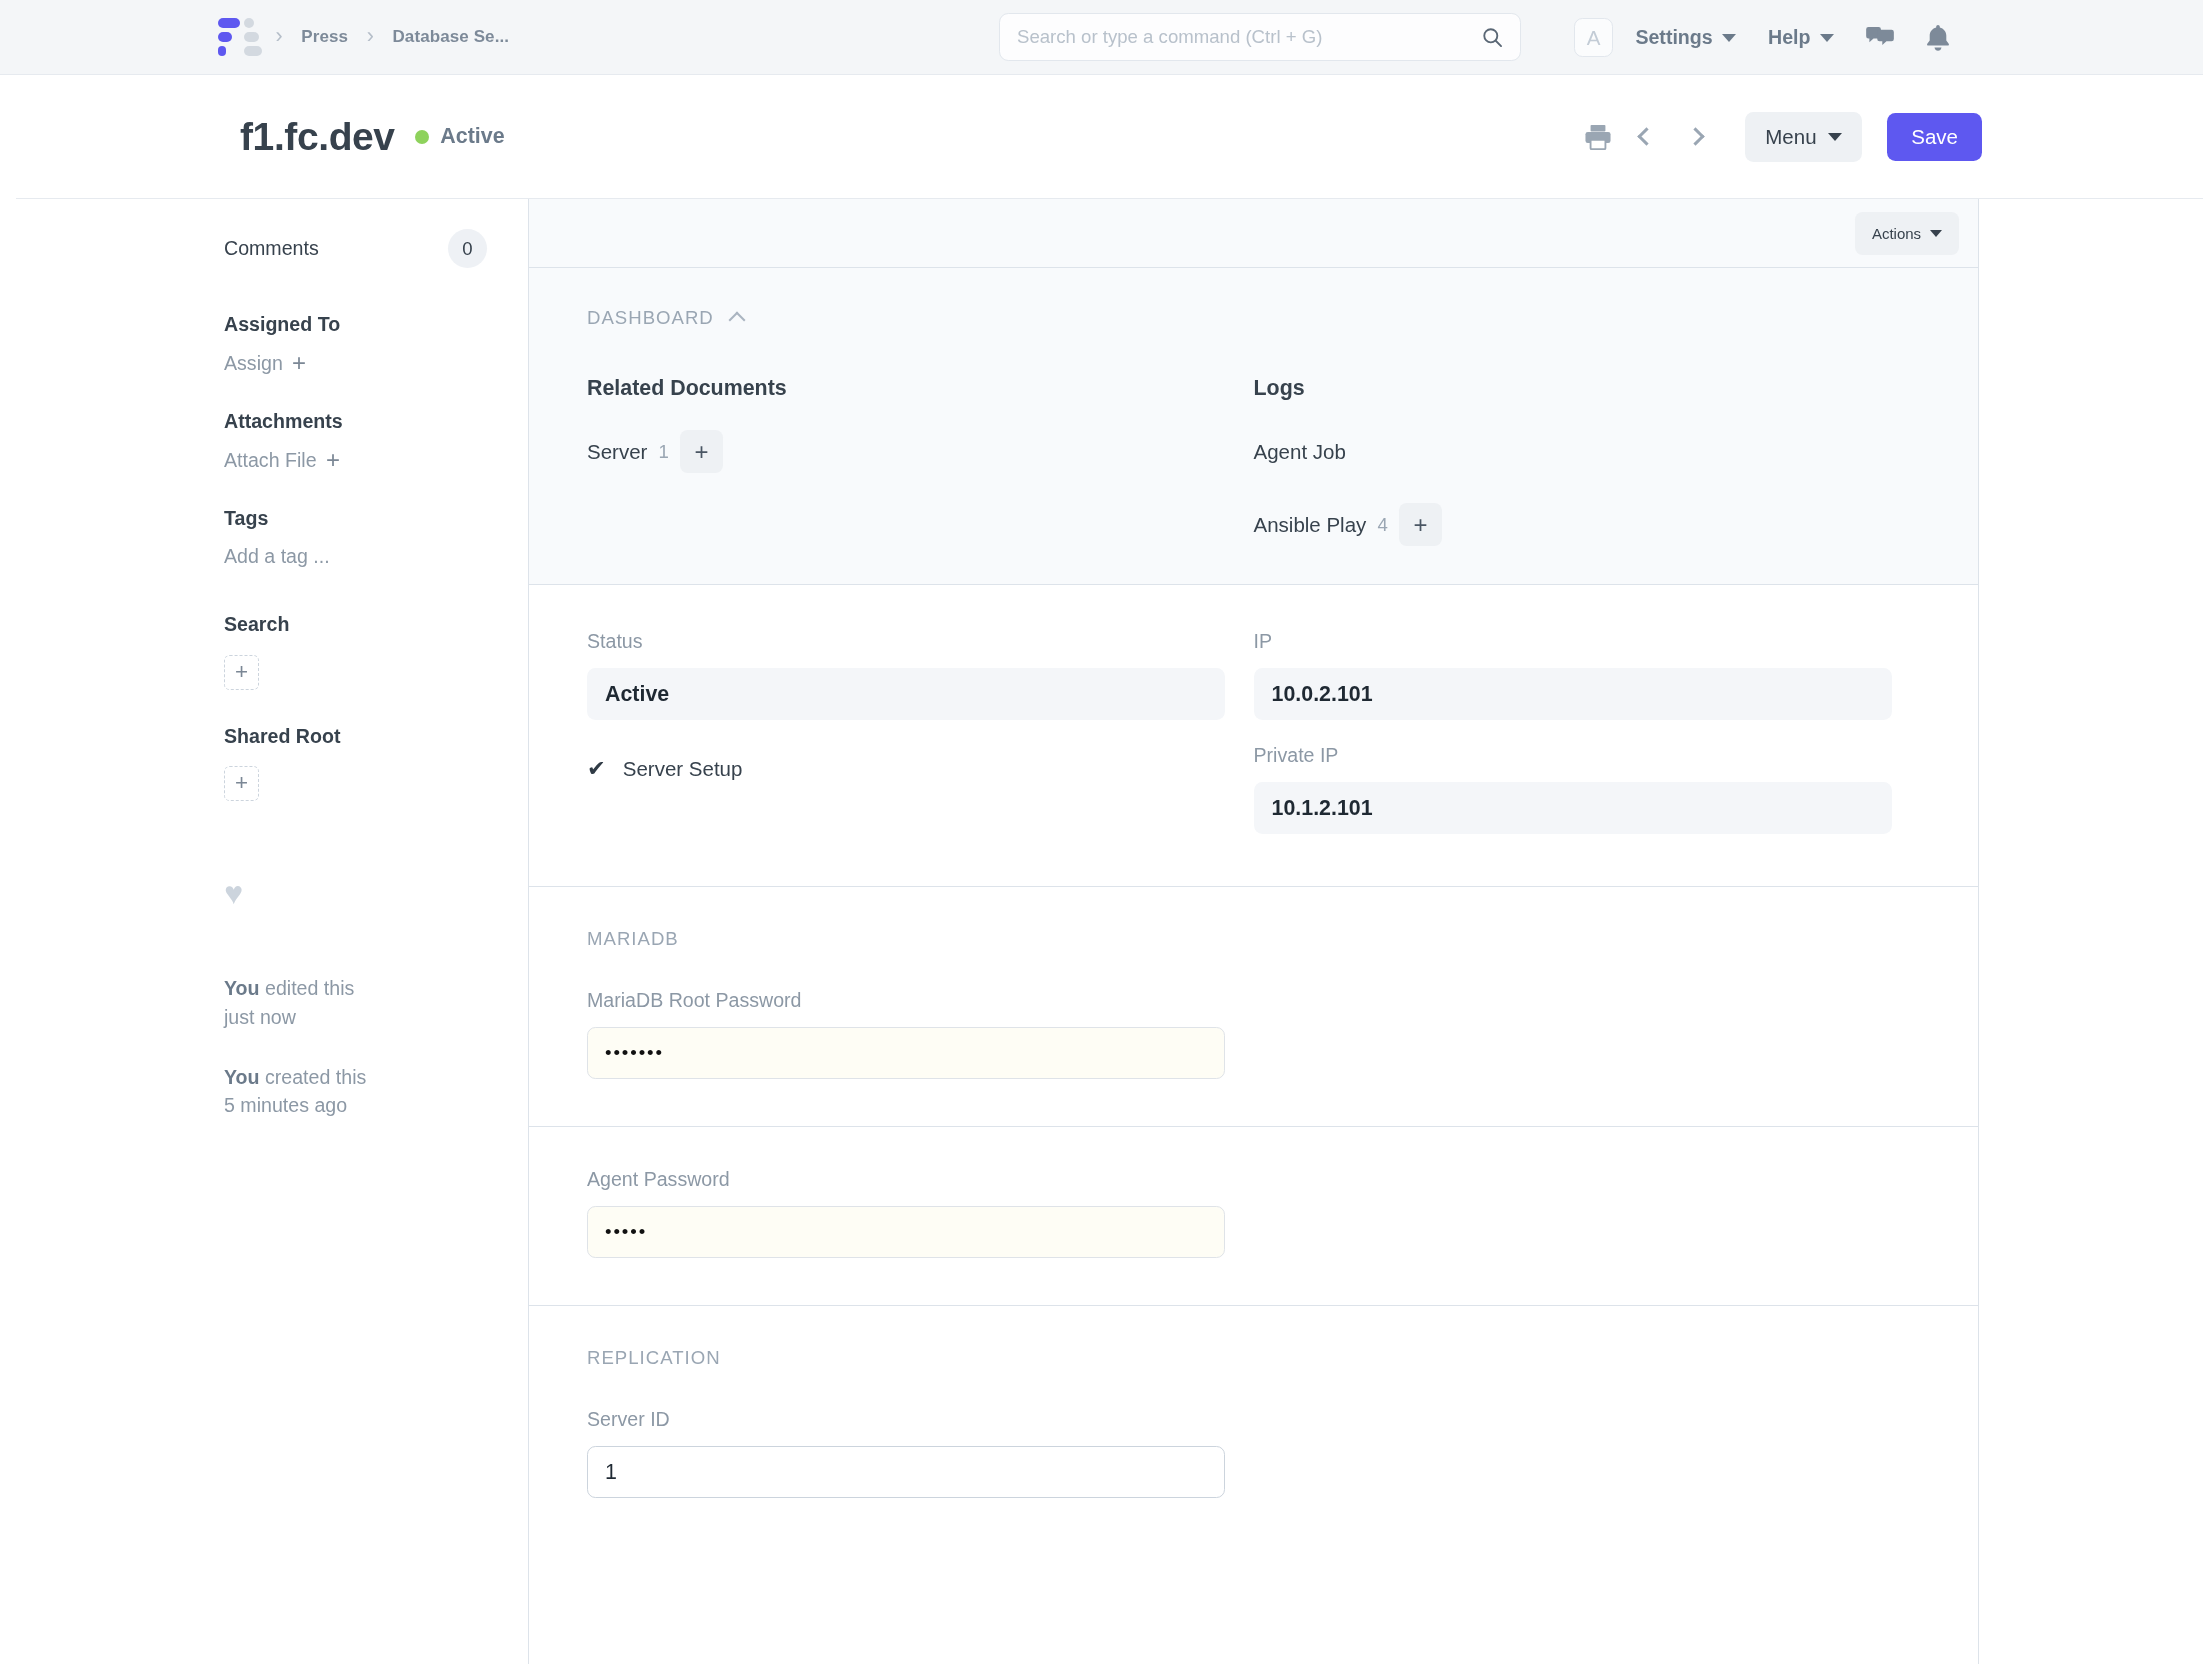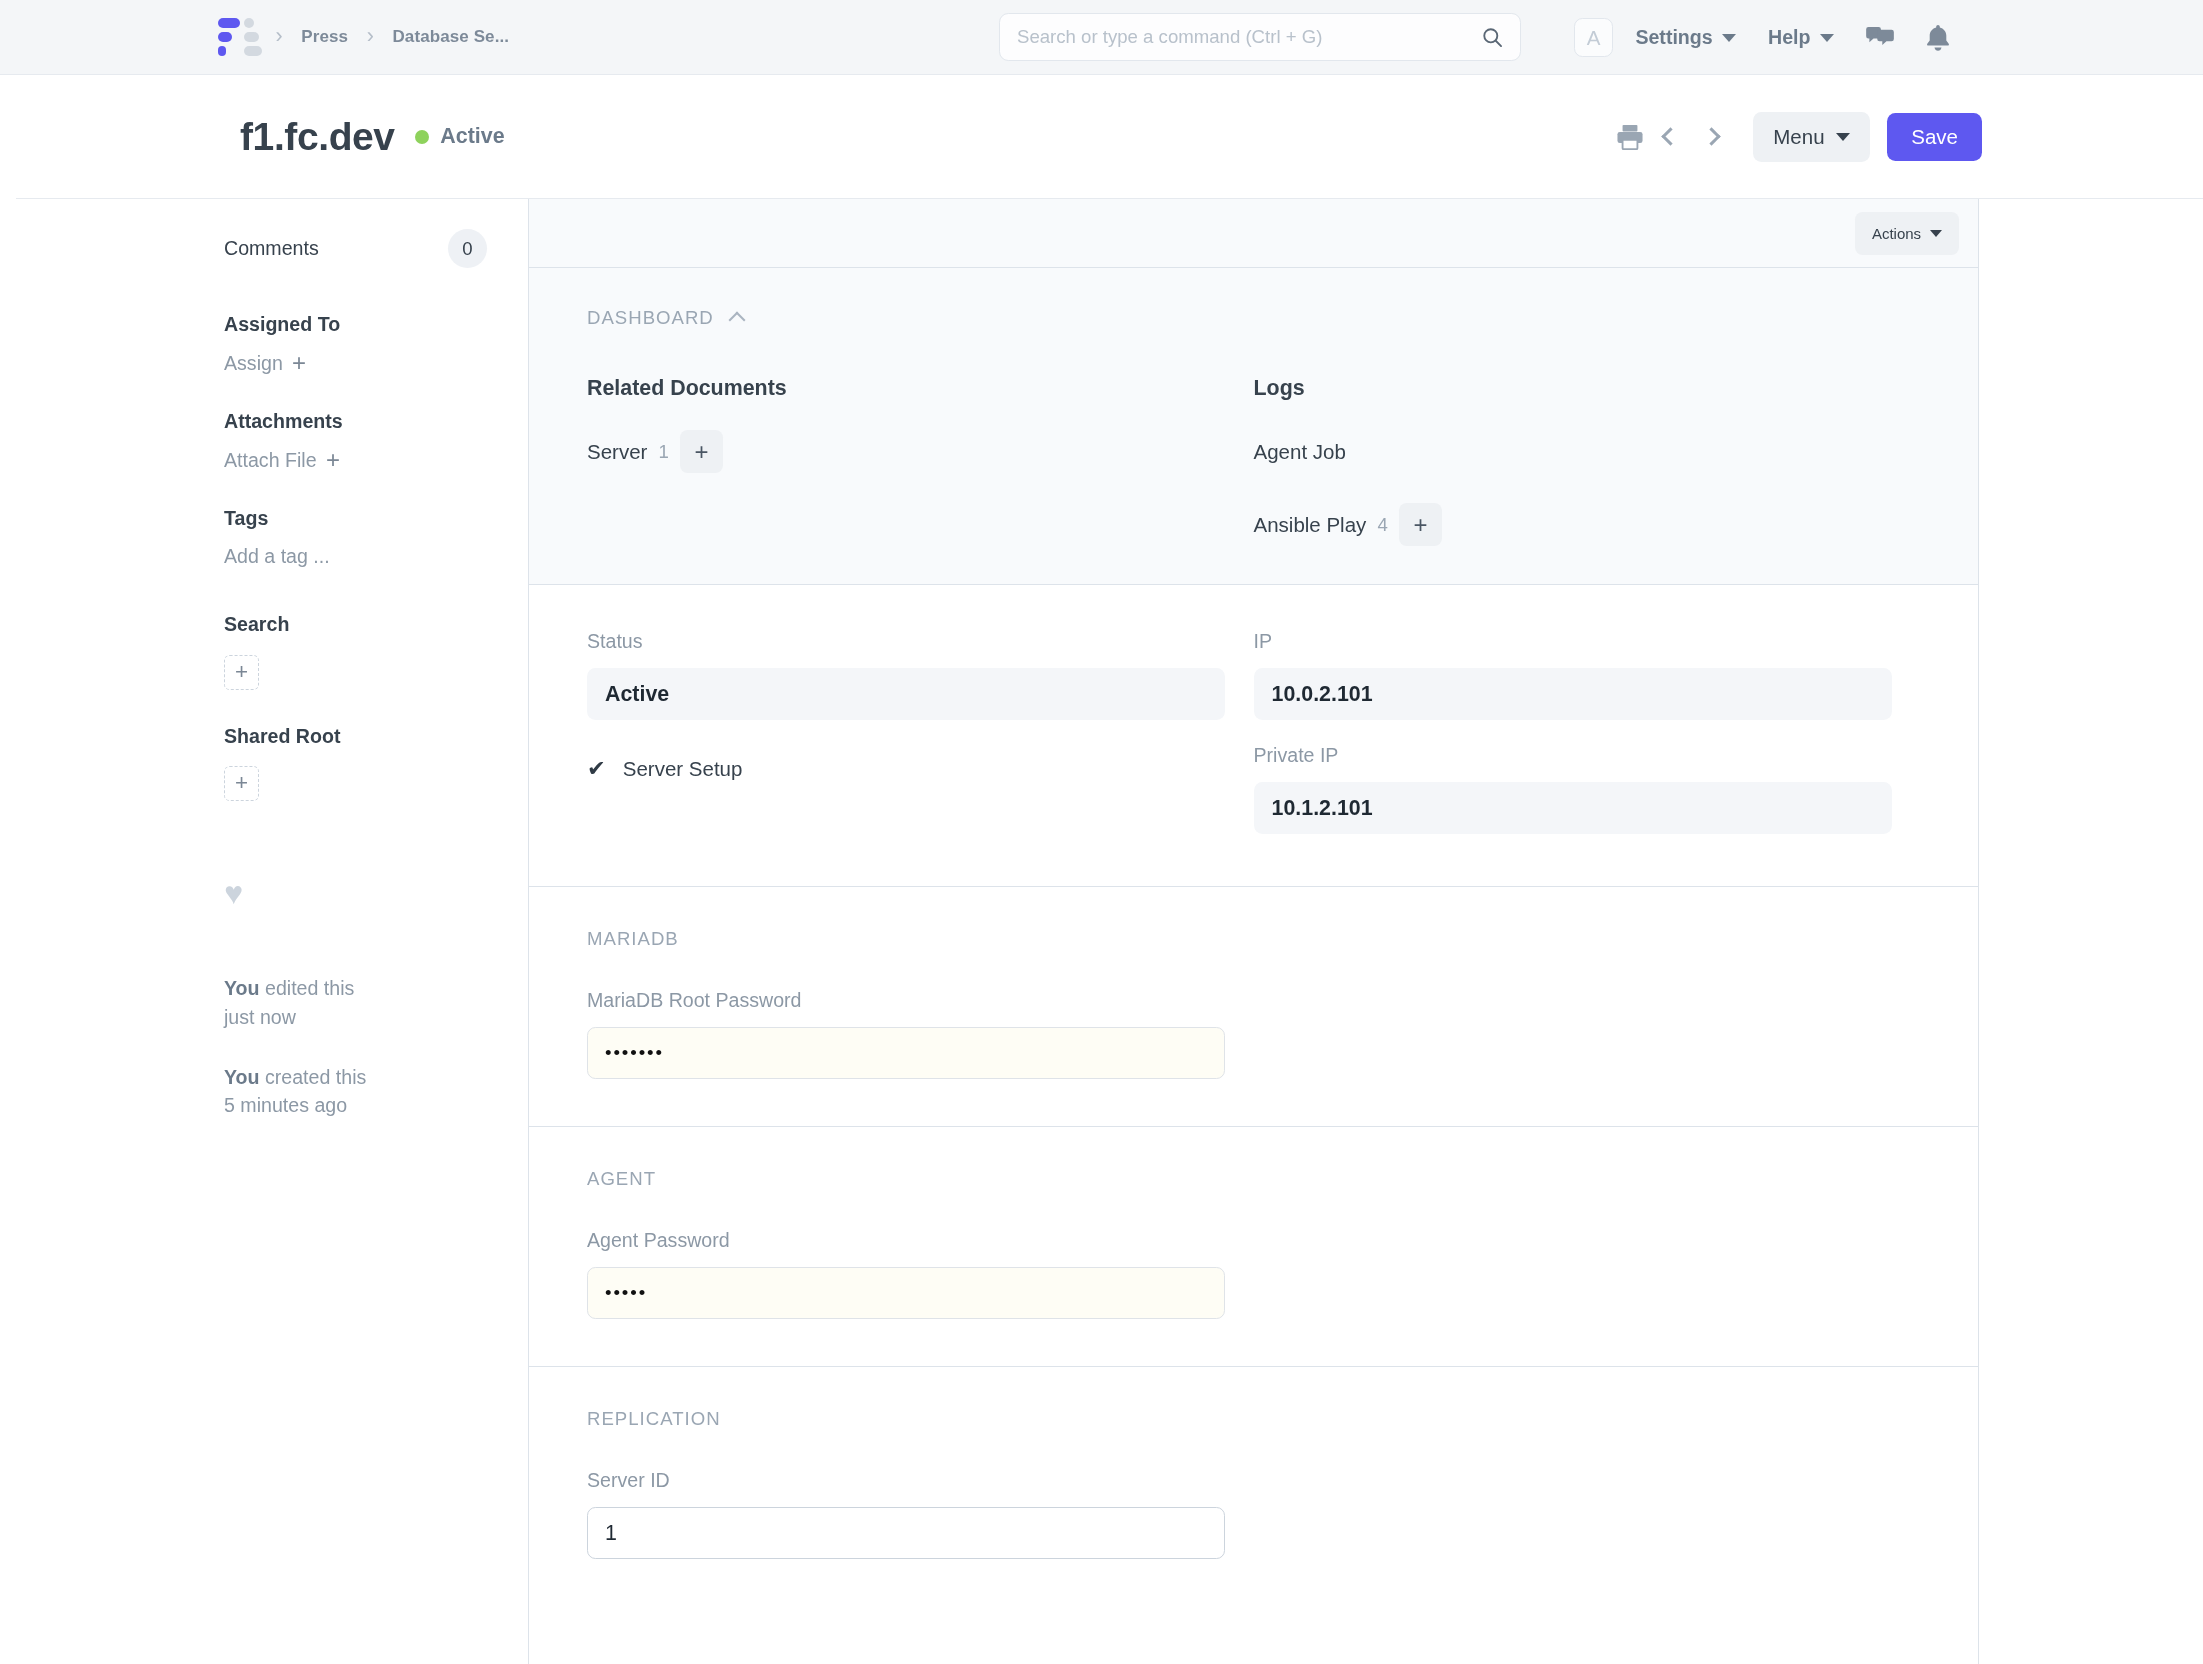--- a/index.html
+++ b/index.html
@@ -145,21 +145,21 @@
     margin-left: 20.5px;
     margin-right: 11.2px;
   }
   .status-txt { font-size: 21.4px; font-weight: 700; color: #6b7a8a; }
 
   .head-actions {
     position: absolute;
     right: 222px;
     display: flex;
     align-items: center;
-    gap: 0;
+    gap: 8px;
   }
   .ico-btn {
     display: flex; align-items: center; justify-content: center;
     width: 41px; height: 41px;
     color: #9aa6b3;
   }
   .chev {
     width: 13px; height: 13px;
     border-top: 3.7px solid #9aa6b3;
     border-right: 3.7px solid #9aa6b3;
@@ -618,21 +618,20 @@
           <div class="field">
             <span class="flabel">MariaDB Root Password</span>
             <div class="fctrl dirty">•••••••</div>
           </div>
         </div>
         <div class="fcol"></div>
       </div>
     </div>
 
     <div class="form-sec">
-      <div class="sec-title">AGENT</div>
       <div class="fgrid">
         <div class="fcol">
           <div class="field">
             <span class="flabel">Agent Password</span>
             <div class="fctrl dirty">•••••</div>
           </div>
         </div>
         <div class="fcol"></div>
       </div>
     </div>

